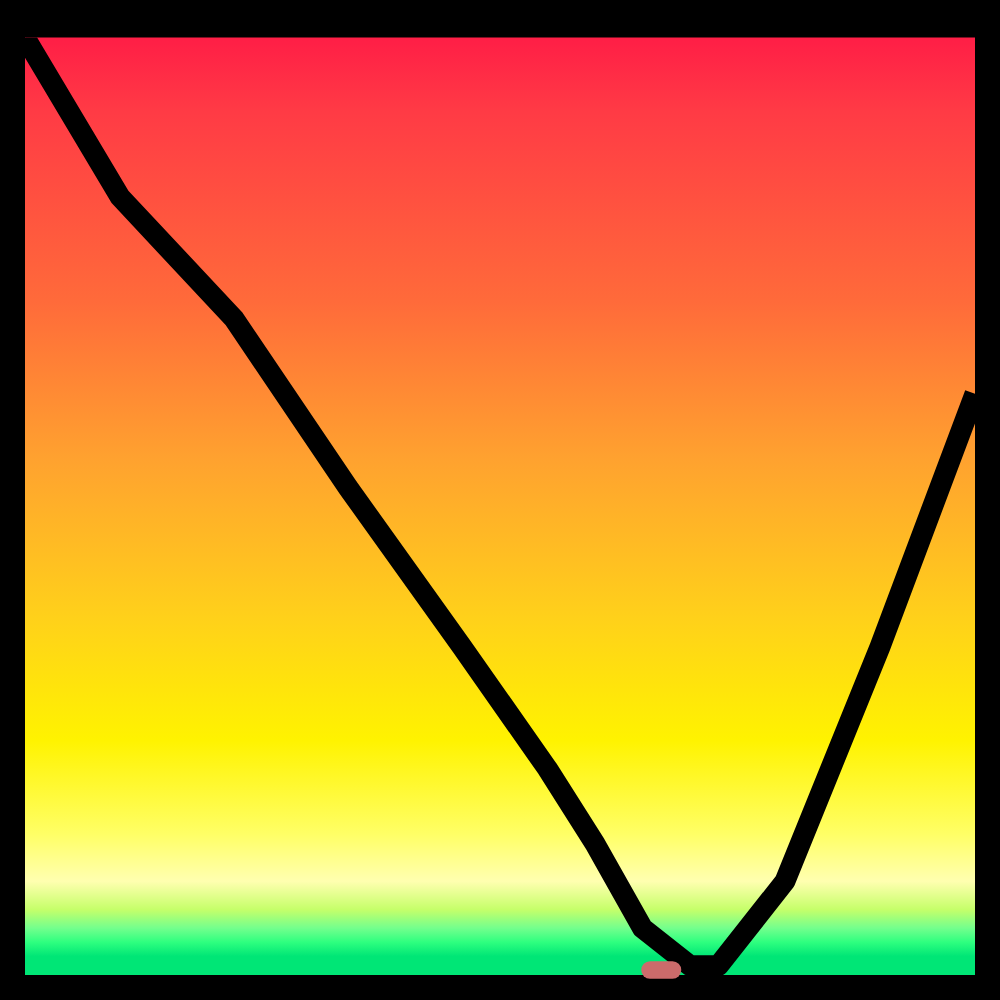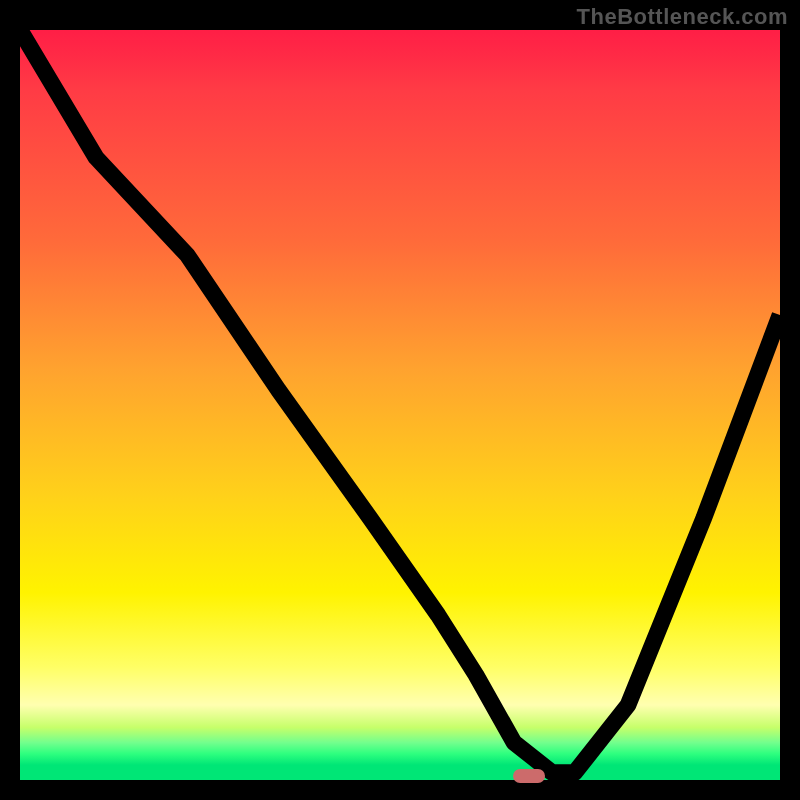--- a/index.html
+++ b/index.html
@@ -79,21 +79,20 @@
     stroke: #000;
     stroke-width: 2.2;
     stroke-linejoin: round;
   }
 </style>
 </head>
 <body>
 
 <div class="frame">
 
-  <div class="watermark">TheBottleneck.com</div>
 
   <div class="plot-area">
     <div class="gradient-bg"></div>
 
     <svg class="curve" viewBox="0 0 100 100" preserveAspectRatio="none">
       <path id="curve-path" d="M0.00 0.00 L10.00 17.00 L22.00 30.00 L34.00 48.00 L46.00 65.00 L55.00 78.00 L60.00 86.00 L65.00 95.00 L70.00 99.00 L73.00 99.00 L80.00 90.00 L90.00 65.00 L100.00 38.00"></path>
     </svg>
 
     <div class="marker" id="marker" style="left: 67%; top: 99.5%; background: rgb(204, 107, 107);"></div>
   </div>

